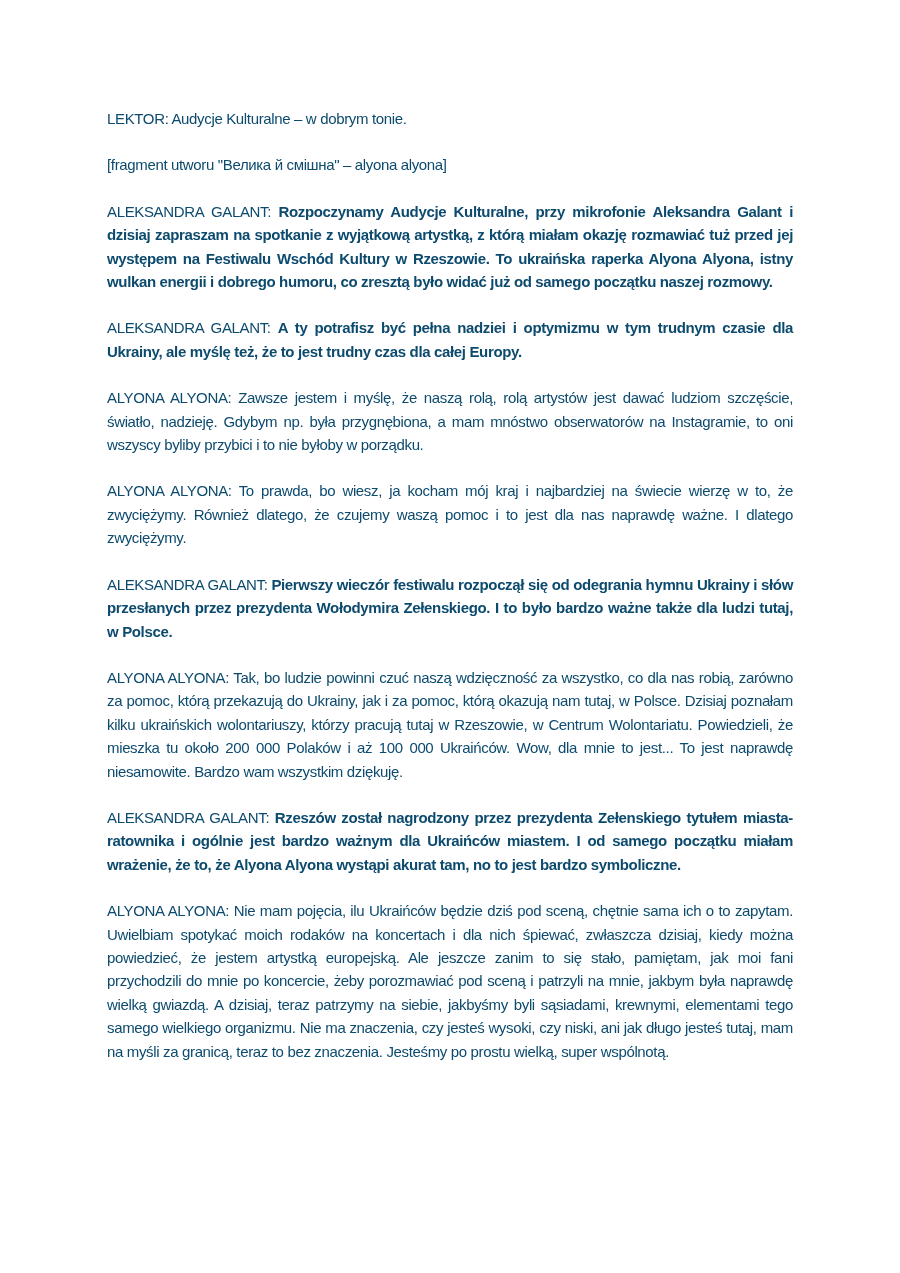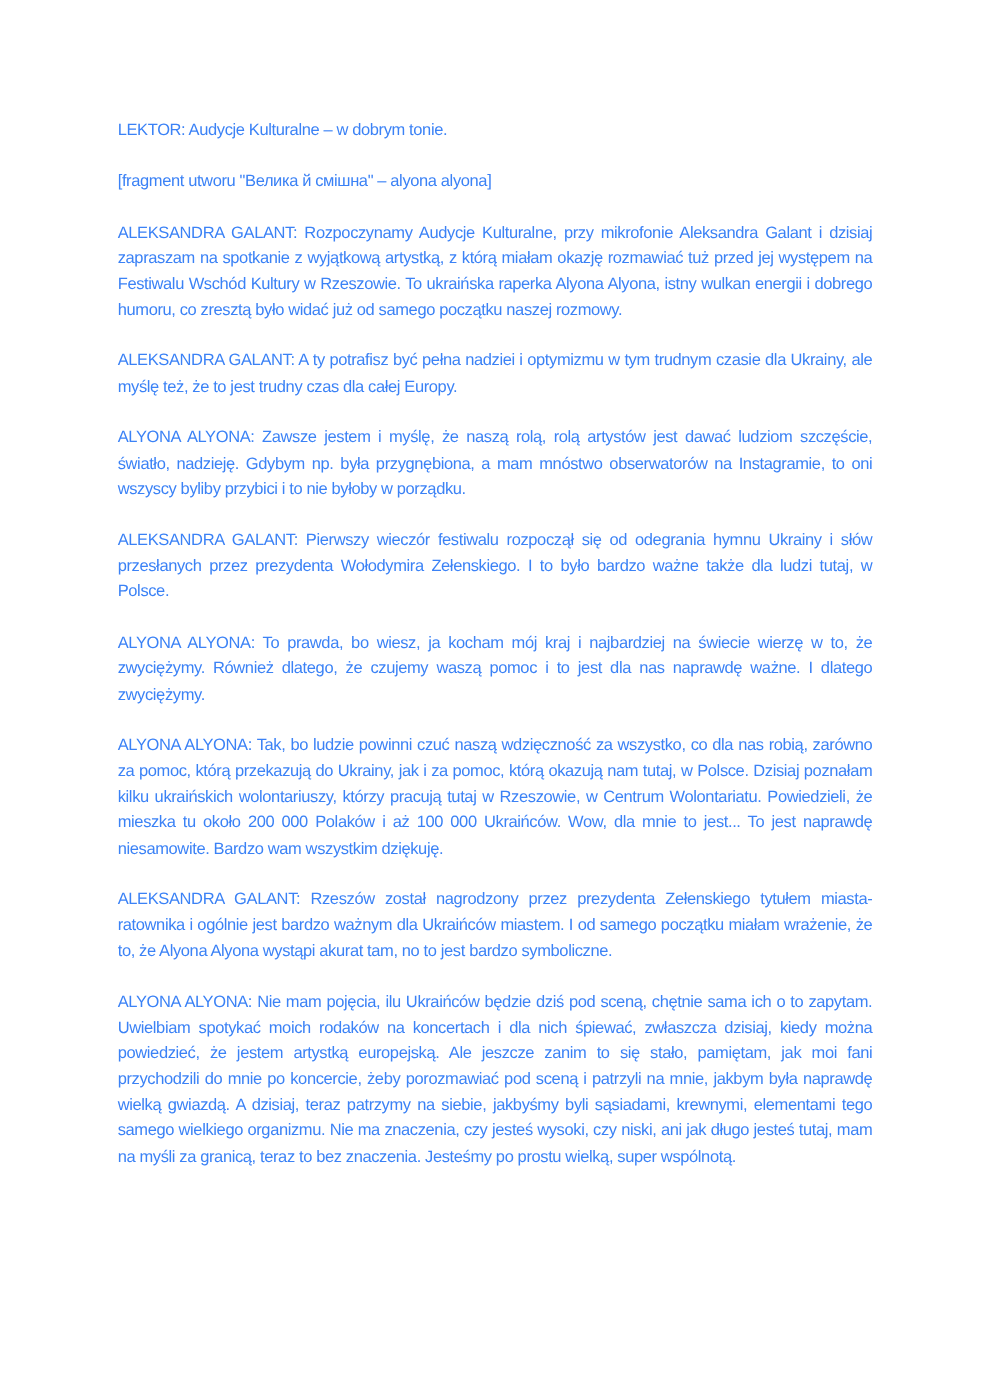--- a/index.html
+++ b/index.html
@@ -5,27 +5,27 @@
   html, body { margin: 0; padding: 0; background: #ffffff; }
   body { width: 900px; height: 1273px; position: relative; overflow: hidden; }
   .page {
     position: absolute;
     left: 107px;
     top: 107px;
     width: 686px;
     font-family: "Liberation Sans", sans-serif;
     font-size: 15px;
     line-height: 23.4px;
-    color: #3b82f6;
+    color: #0c4a6e;
     letter-spacing: -0.35px;
   }
   .para { margin: 0 0 23px 0; text-align: justify; }
   .para.left { text-align: left; }
   .speaker { font-weight: normal; }
-  .bold { font-weight: normal; }
+  .bold { font-weight: bold; }
 </style>
 </head>
 <body>
 
 <div class="page">
   <p class="para left">
     <span class="speaker">LEKTOR:</span>
     <span>Audycje Kulturalne – w dobrym tonie.</span>
   </p>
   <p class="para left">
@@ -37,26 +37,26 @@
   </p>
   <p class="para">
     <span class="speaker">ALEKSANDRA GALANT:</span>
     <span class="bold">A ty potrafisz być pełna nadziei i optymizmu w tym trudnym czasie dla Ukrainy, ale myślę też, że to jest trudny czas dla całej Europy.</span>
   </p>
   <p class="para">
     <span class="speaker">ALYONA ALYONA:</span>
     <span>Zawsze jestem i myślę, że naszą rolą, rolą artystów jest dawać ludziom szczęście, światło, nadzieję. Gdybym np. była przygnębiona, a mam mnóstwo obserwatorów na Instagramie, to oni wszyscy byliby przybici i to nie byłoby w porządku.</span>
   </p>
   <p class="para">
+    <span class="speaker">ALYONA ALYONA:</span>
+    <span>To prawda, bo wiesz, ja kocham mój kraj i najbardziej na świecie wierzę w to, że zwyciężymy. Również dlatego, że czujemy waszą pomoc i to jest dla nas naprawdę ważne. I dlatego zwyciężymy.</span>
+  </p>
+  <p class="para">
     <span class="speaker">ALEKSANDRA GALANT:</span>
     <span class="bold">Pierwszy wieczór festiwalu rozpoczął się od odegrania hymnu Ukrainy i słów przesłanych przez prezydenta Wołodymira Zełenskiego. I to było bardzo ważne także dla ludzi tutaj, w Polsce.</span>
-  </p>
-  <p class="para">
-    <span class="speaker">ALYONA ALYONA:</span>
-    <span>To prawda, bo wiesz, ja kocham mój kraj i najbardziej na świecie wierzę w to, że zwyciężymy. Również dlatego, że czujemy waszą pomoc i to jest dla nas naprawdę ważne. I dlatego zwyciężymy.</span>
   </p>
   <p class="para">
     <span class="speaker">ALYONA ALYONA:</span>
     <span>Tak, bo ludzie powinni czuć naszą wdzięczność za wszystko, co dla nas robią, zarówno za pomoc, którą przekazują do Ukrainy, jak i za pomoc, którą okazują nam tutaj, w Polsce. Dzisiaj poznałam kilku ukraińskich wolontariuszy, którzy pracują tutaj w Rzeszowie, w Centrum Wolontariatu. Powiedzieli, że mieszka tu około 200 000 Polaków i aż 100 000 Ukraińców. Wow, dla mnie to jest... To jest naprawdę niesamowite. Bardzo wam wszystkim dziękuję.</span>
   </p>
   <p class="para">
     <span class="speaker">ALEKSANDRA GALANT:</span>
     <span class="bold">Rzeszów został nagrodzony przez prezydenta Zełenskiego tytułem miasta-ratownika i ogólnie jest bardzo ważnym dla Ukraińców miastem. I od samego początku miałam wrażenie, że to, że Alyona Alyona wystąpi akurat tam, no to jest bardzo symboliczne.</span>
   </p>
   <p class="para">

